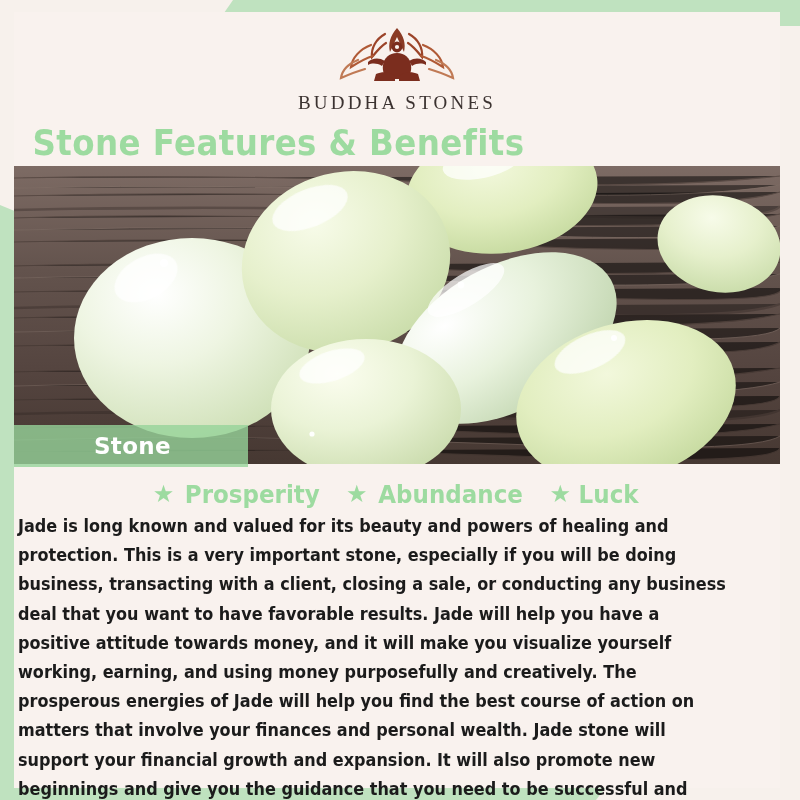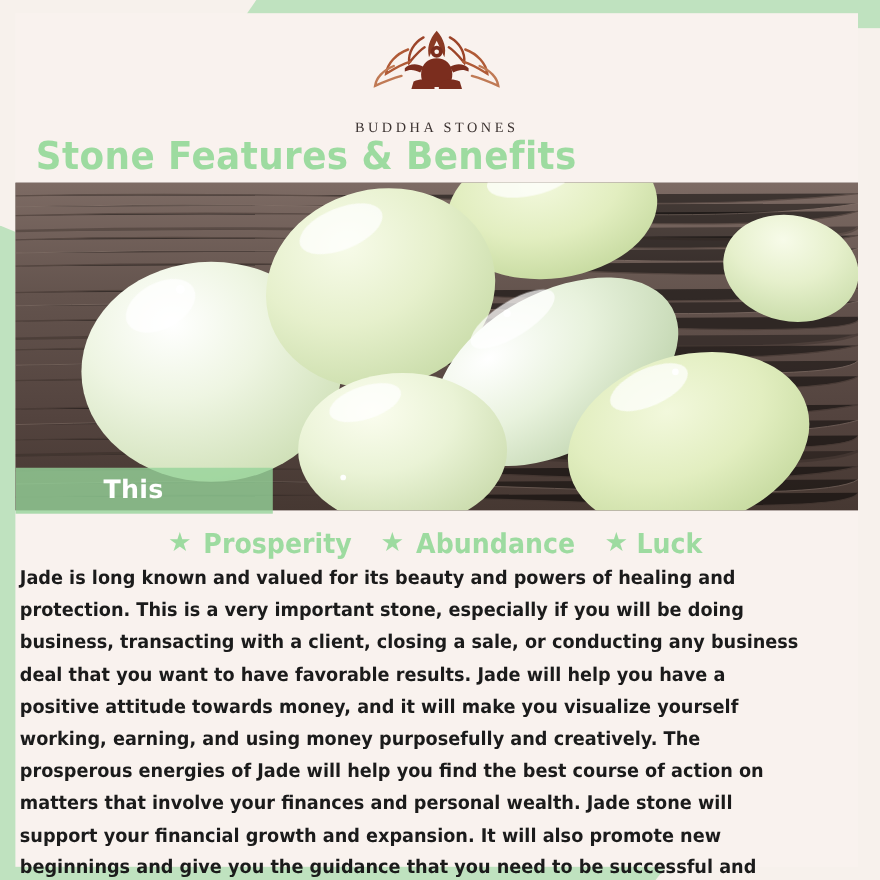--- a/index.html
+++ b/index.html
@@ -37,22 +37,22 @@
 
   
   #header{
     position:absolute;left:14px;top:12px;width:766px;height:108px;
     display:flex;flex-direction:column;align-items:center;justify-content:flex-start;
     padding-top:10px;box-sizing:border-box;
   }
   #logo-mark{width:118px;height:66px;display:block;}
   #logo-wordmark{
     font-family:"Liberation Serif",serif;
-    font-size:13px;letter-spacing:3.2px;color:#3b3230;
-    margin-top:20px;white-space:nowrap;
+    font-size:19px;letter-spacing:3.2px;color:#3b3230;
+    margin-top:4px;white-space:nowrap;
   }
 
   
   #title-bar{
     position:absolute;left:14px;top:120px;width:766px;height:46px;
     display:flex;align-items:center;justify-content:flex-start;
   }
   #title-text{
     font-family:"DejaVu Sans",sans-serif;
     font-weight:bold;
@@ -240,21 +240,21 @@
           <circle cx="150" cy="97" r="4"></circle>
           <circle cx="447" cy="119" r="3.4"></circle>
           <circle cx="600" cy="172" r="3"></circle>
           <circle cx="298" cy="268" r="2.6"></circle>
         </g>
       </g>
     </svg>
   </div>
 
   <div id="stone-label-band">
-    <span id="stone-label-text">This</span>
+    <span id="stone-label-text">Stone</span>
   </div>
 
   <div id="benefits">
     <span class="benefit">
       <span class="benefit-star">★</span>
       <span class="benefit-label">Prosperity</span>
     </span>
     <span class="benefit">
       <span class="benefit-star">★</span>
       <span class="benefit-label">Abundance</span>

